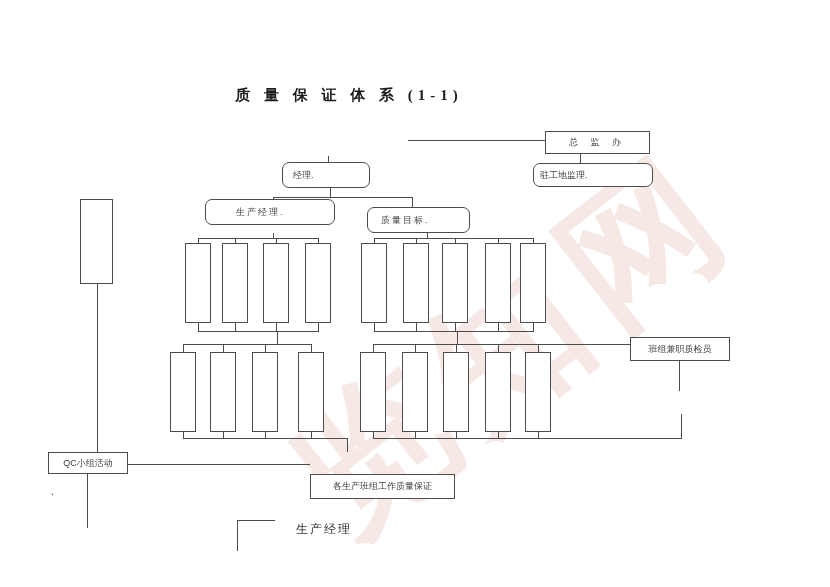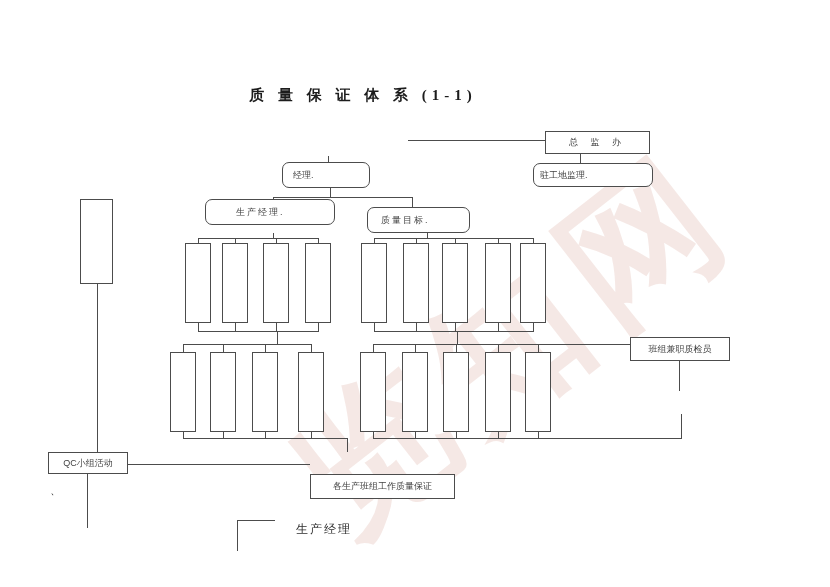--- a/index.html
+++ b/index.html
@@ -4,21 +4,21 @@
 <style>
   html,body{margin:0;padding:0;background:#fff;}
   #stage{
     position:relative;width:830px;height:587px;background:#ffffff;
     font-family:"Liberation Sans","DejaVu Sans",sans-serif;
     overflow:hidden;color:#3a3a3a;
   }
   .title{
     position:absolute;top:86px;left:0;width:698px;text-align:center;
     font-family:"Liberation Serif","DejaVu Serif",serif;
-    font-weight:bold;font-size:15px;letter-spacing:5px;color:#1c1c1c;padding-left:14px;
+    font-weight:bold;font-size:15px;letter-spacing:5px;color:#1c1c1c;
   }
   .box{
     position:absolute;border:1px solid #4c4c4c;background:#fff;
     font-size:9px;color:#3f3f3f;display:flex;align-items:center;
     justify-content:center;box-sizing:border-box;white-space:nowrap;
     z-index:3;
   }
   .box.left{justify-content:flex-start;border-radius:7px;}
   .vbox{
     position:absolute;border:1px solid #4c4c4c;background:#fff;

